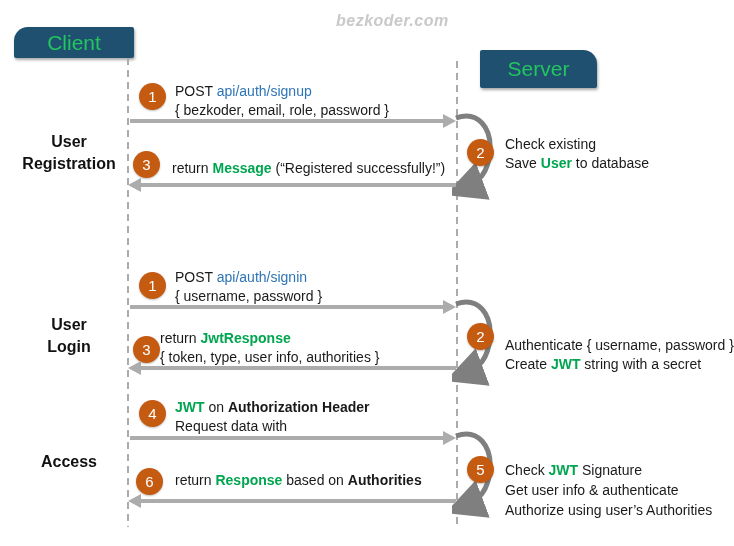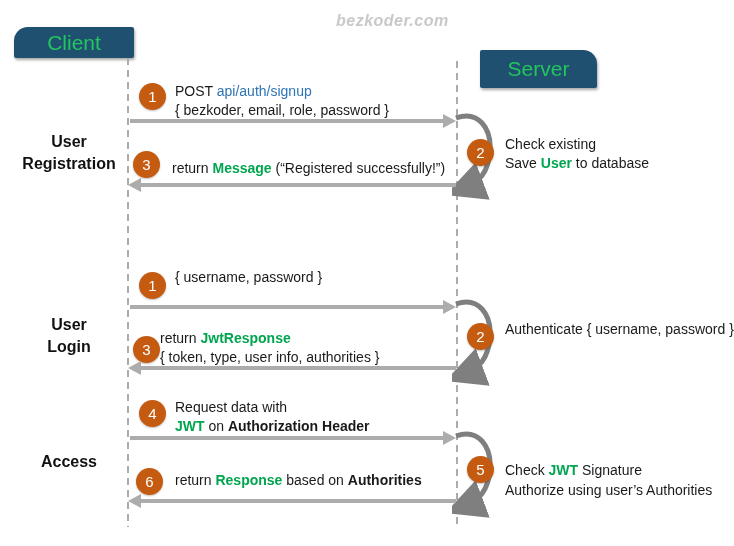--- a/index.html
+++ b/index.html
@@ -101,77 +101,80 @@
 
   <div class="section-label" style="top:314px">
     <div>User</div>
     <div>Login</div>
   </div>
 
   <div class="badge" style="left:139px;top:272px">
     <span>1</span>
   </div>
   <div class="msg" style="left:175px;top:268px">
+    <div><span>POST </span><span class="link">api/auth/signin</span></div>
     <div>{ username, password }</div>
   </div>
   <div class="aline" style="left:130px;top:305px;width:313px"></div>
   <div class="head-r" style="left:443px;top:300px"></div>
 
   <svg class="loop" style="left:452px;top:296px" width="46" height="90" viewBox="0 0 46 90">
     <defs>
         <marker id="mB" markerWidth="8" markerHeight="8" refX="4" refY="4" orient="auto">
           <path d="M0,0 L8,4 L0,8 z" fill="#7F7F7F"></path>
         </marker>
       </defs>
     <path d="M4,8 C26,0 40,18 38,42 C36,62 28,72 12,78" fill="none" stroke="#7F7F7F" stroke-width="5" marker-end="url(#mB)"></path>
   </svg>
   <div class="badge" style="left:467px;top:323px">
     <span>2</span>
   </div>
-  <div class="msg" style="left:505px;top:320px">
+  <div class="msg" style="left:505px;top:336px">
     <div>Authenticate { username, password }</div>
+    <div><span>Create </span><span class="kw">JWT</span><span> string with a secret</span></div>
   </div>
 
   <div class="badge" style="left:133px;top:336px">
     <span>3</span>
   </div>
   <div class="msg" style="left:160px;top:329px">
     <div><span>return </span><span class="kw">JwtResponse</span></div>
     <div>{ token, type, user info, authorities }</div>
   </div>
   <div class="head-l" style="left:128px;top:361px"></div>
   <div class="aline" style="left:141px;top:366px;width:315px"></div>
 
   <div class="section-label" style="top:451px">
     <div>Access</div>
   </div>
 
   <div class="badge" style="left:139px;top:400px">
     <span>4</span>
   </div>
   <div class="msg" style="left:175px;top:398px">
+    <div><span class="kw">JWT</span><span> on </span><span class="b">Authorization Header</span></div>
     <div>Request data with</div>
-    <div><span class="kw">JWT</span><span> on </span><span class="b">Authorization Header</span></div>
   </div>
   <div class="aline" style="left:130px;top:436px;width:313px"></div>
   <div class="head-r" style="left:443px;top:431px"></div>
 
   <svg class="loop" style="left:452px;top:428px" width="46" height="90" viewBox="0 0 46 90">
     <defs>
         <marker id="mC" markerWidth="8" markerHeight="8" refX="4" refY="4" orient="auto">
           <path d="M0,0 L8,4 L0,8 z" fill="#7F7F7F"></path>
         </marker>
       </defs>
     <path d="M4,8 C26,0 40,18 38,42 C36,62 28,72 12,78" fill="none" stroke="#7F7F7F" stroke-width="5" marker-end="url(#mC)"></path>
   </svg>
   <div class="badge" style="left:467px;top:456px">
     <span>5</span>
   </div>
   <div class="msg" style="left:505px;top:460px;line-height:20px">
     <div><span>Check </span><span class="kw">JWT</span><span> Signature</span></div>
+    <div>Get user info &amp; authenticate</div>
     <div>Authorize using user’s Authorities</div>
   </div>
 
   <div class="badge" style="left:136px;top:468px">
     <span>6</span>
   </div>
   <div class="msg" style="left:175px;top:471px">
     <span>return </span><span class="kw">Response</span><span> based on </span><span class="b">Authorities</span>
   </div>
   <div class="head-l" style="left:128px;top:494px"></div>

